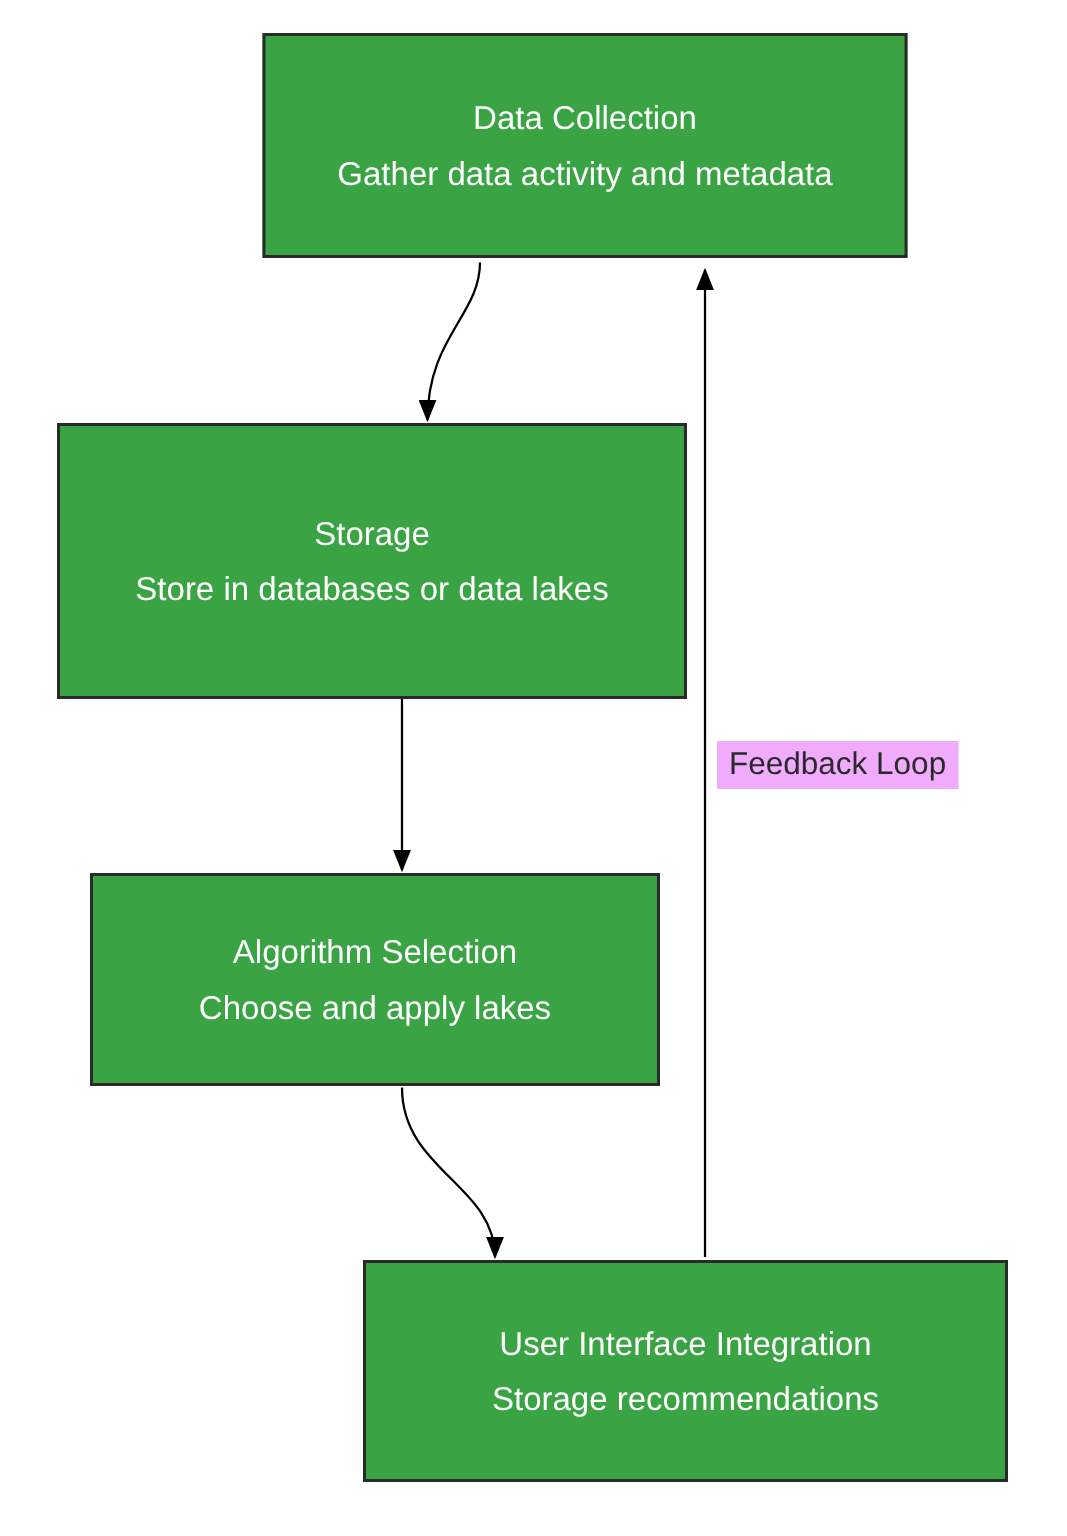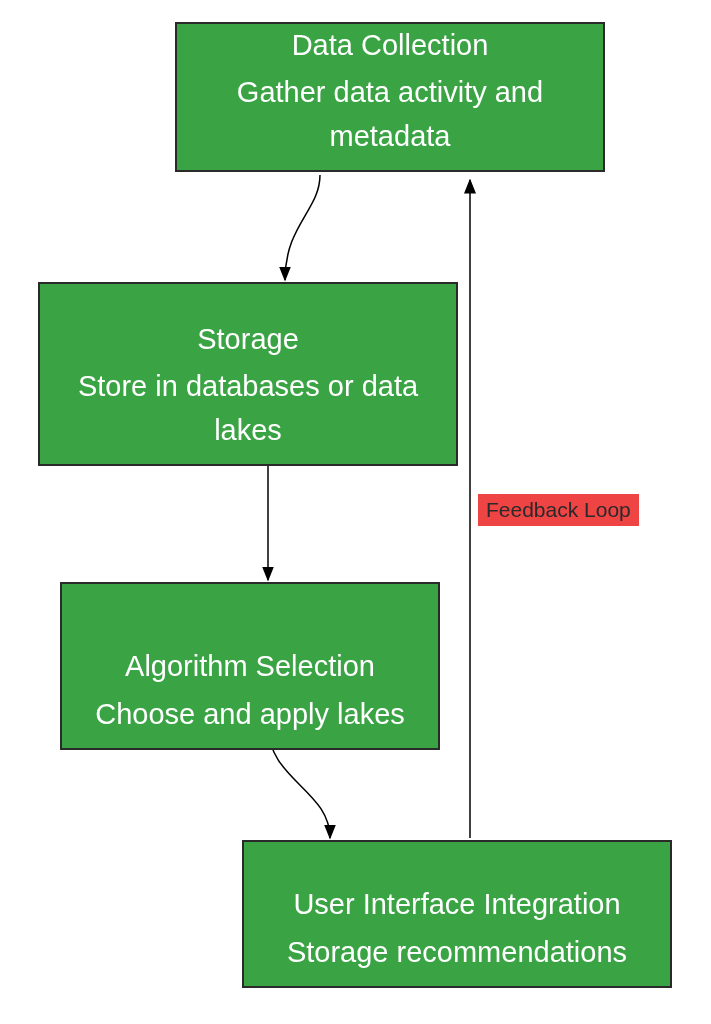--- a/index.html
+++ b/index.html
@@ -15,36 +15,36 @@
       background: #ffffff;
     }
     .node {
       position: absolute;
       background: #3aa444;
       border: 2px solid #2a2a2a;
       color: #ffffff;
       display: flex;
       flex-direction: column;
       align-items: center;
-      justify-content: flex-end;
+      justify-content: center;
       text-align: center;
       padding: 12px 16px;
-      font-size: 29px;
+      font-size: 22px;
       line-height: 1.5;
     }
     .node-title {
       display: block;
       margin-bottom: 4px;
     }
     .node-desc {
       display: block;
     }
     .edge-label {
       position: absolute;
-      background: #ef4444;
+      background: #f0abfc;
       color: #2a2a2a;
       padding: 4px 8px;
       font-size: 21px;
     }
     svg.connections {
       position: absolute;
       top: 0;
       left: 0;
       width: 711px;
       height: 1024px;
@@ -73,21 +73,21 @@
 <div class="node" style="left:175px; top:22px; width:430px; height:150px;">
   <span class="node-title">Data Collection</span>
   <span class="node-desc">Gather data activity and metadata</span>
 </div>
 
 <div class="node" style="left:38px; top:282px; width:420px; height:184px;">
   <span class="node-title">Storage</span>
   <span class="node-desc">Store in databases or data lakes</span>
 </div>
 
-<div class="node" style="left:60px; top:582px; width:380px; height:168px;">
+<div class="node" style="left:60px; top:582px; width:380px; height:142px;">
   <span class="node-title">Algorithm Selection</span>
   <span class="node-desc">Choose and apply lakes</span>
 </div>
 
 <div class="node" style="left:242px; top:840px; width:430px; height:148px;">
   <span class="node-title">User Interface Integration</span>
   <span class="node-desc">Storage recommendations</span>
 </div>
 
 <div class="edge-label" style="left:478px; top:494px;">Feedback Loop</div>

